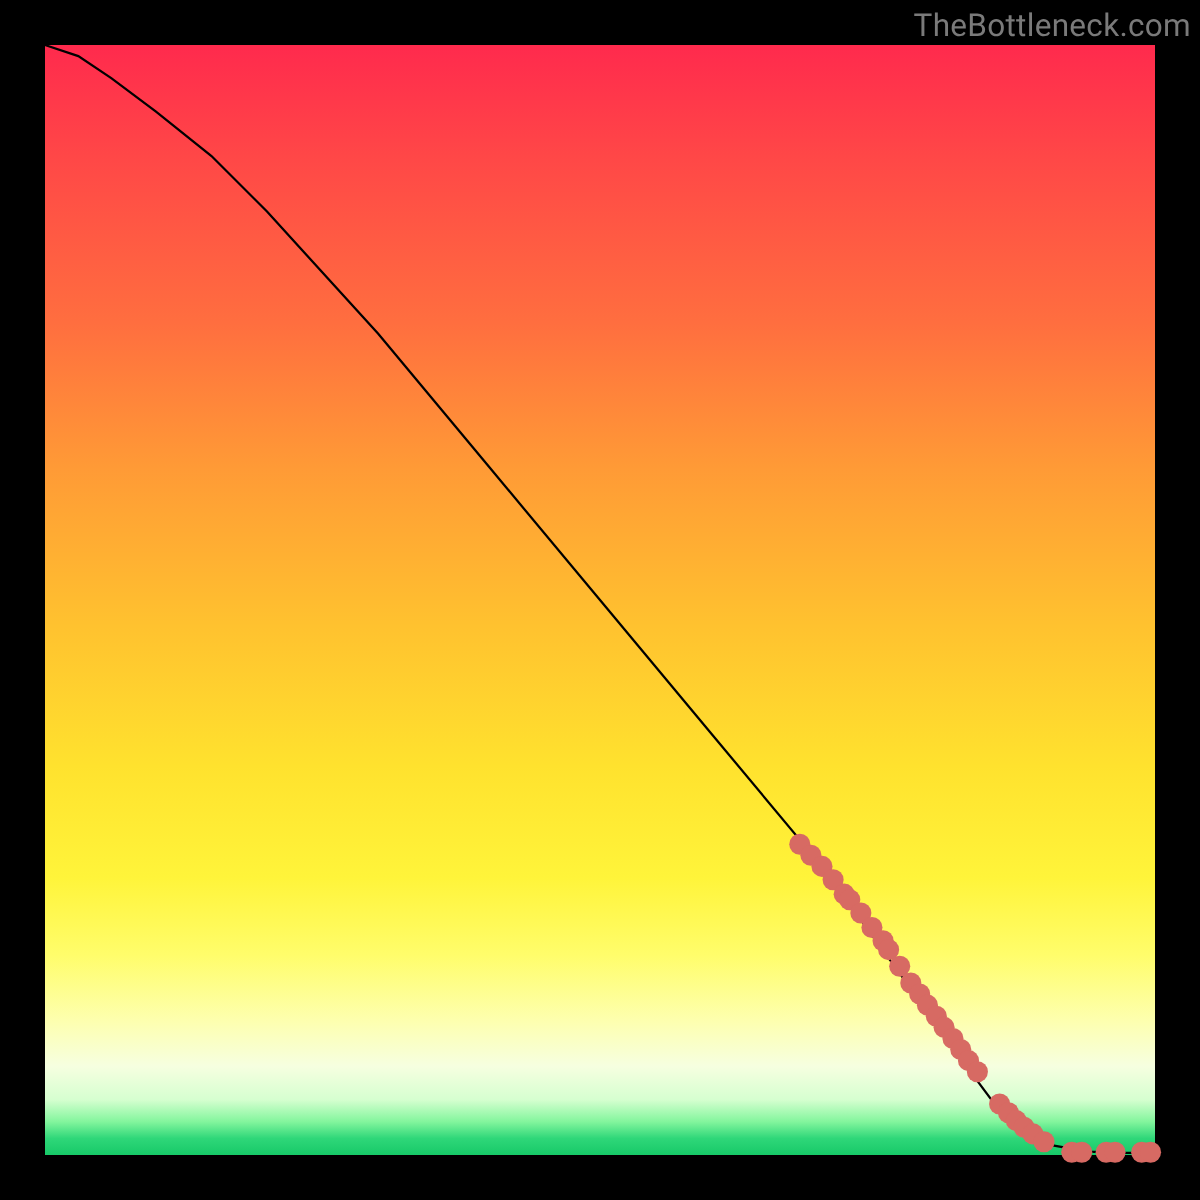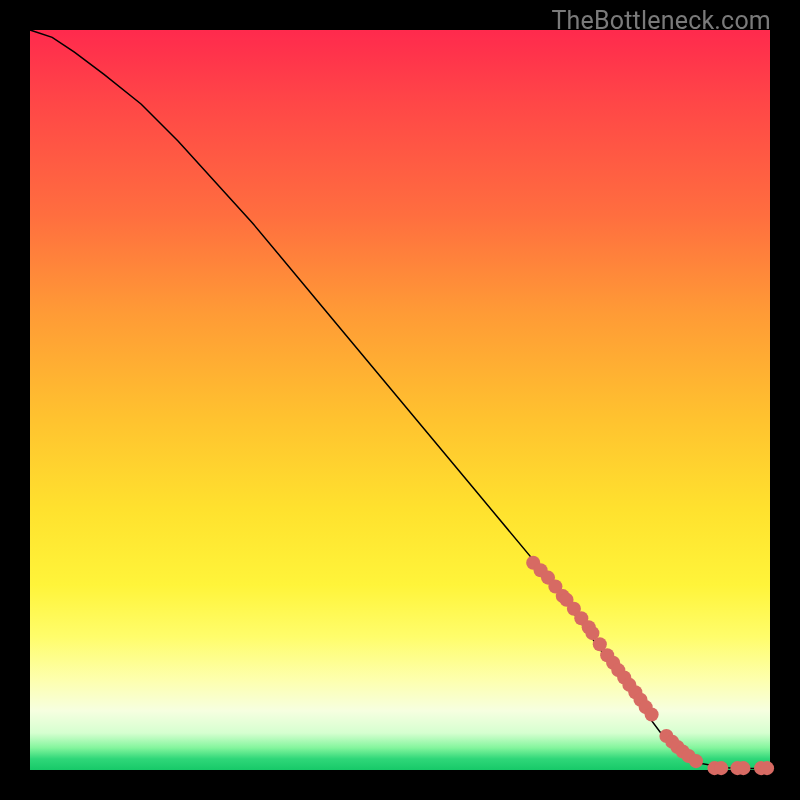--- a/index.html
+++ b/index.html
@@ -41,23 +41,23 @@
       #d6ffd0 95%,
       #83f59d 97%,
       #2fd779 98.5%,
       #17c968 100%
     );
   }
 
   .watermark {
     position: absolute;
     top: 6px;
-    right: 29px;
+    right: 6px;
     color: #7a7a7a;
-    font-size: 25px;
+    font-size: 21px;
     letter-spacing: 0.2px;
     user-select: none;
   }
 
   svg.curve {
     position: absolute;
     inset: 0;
     width: 100%;
     height: 100%;
     overflow: visible;

